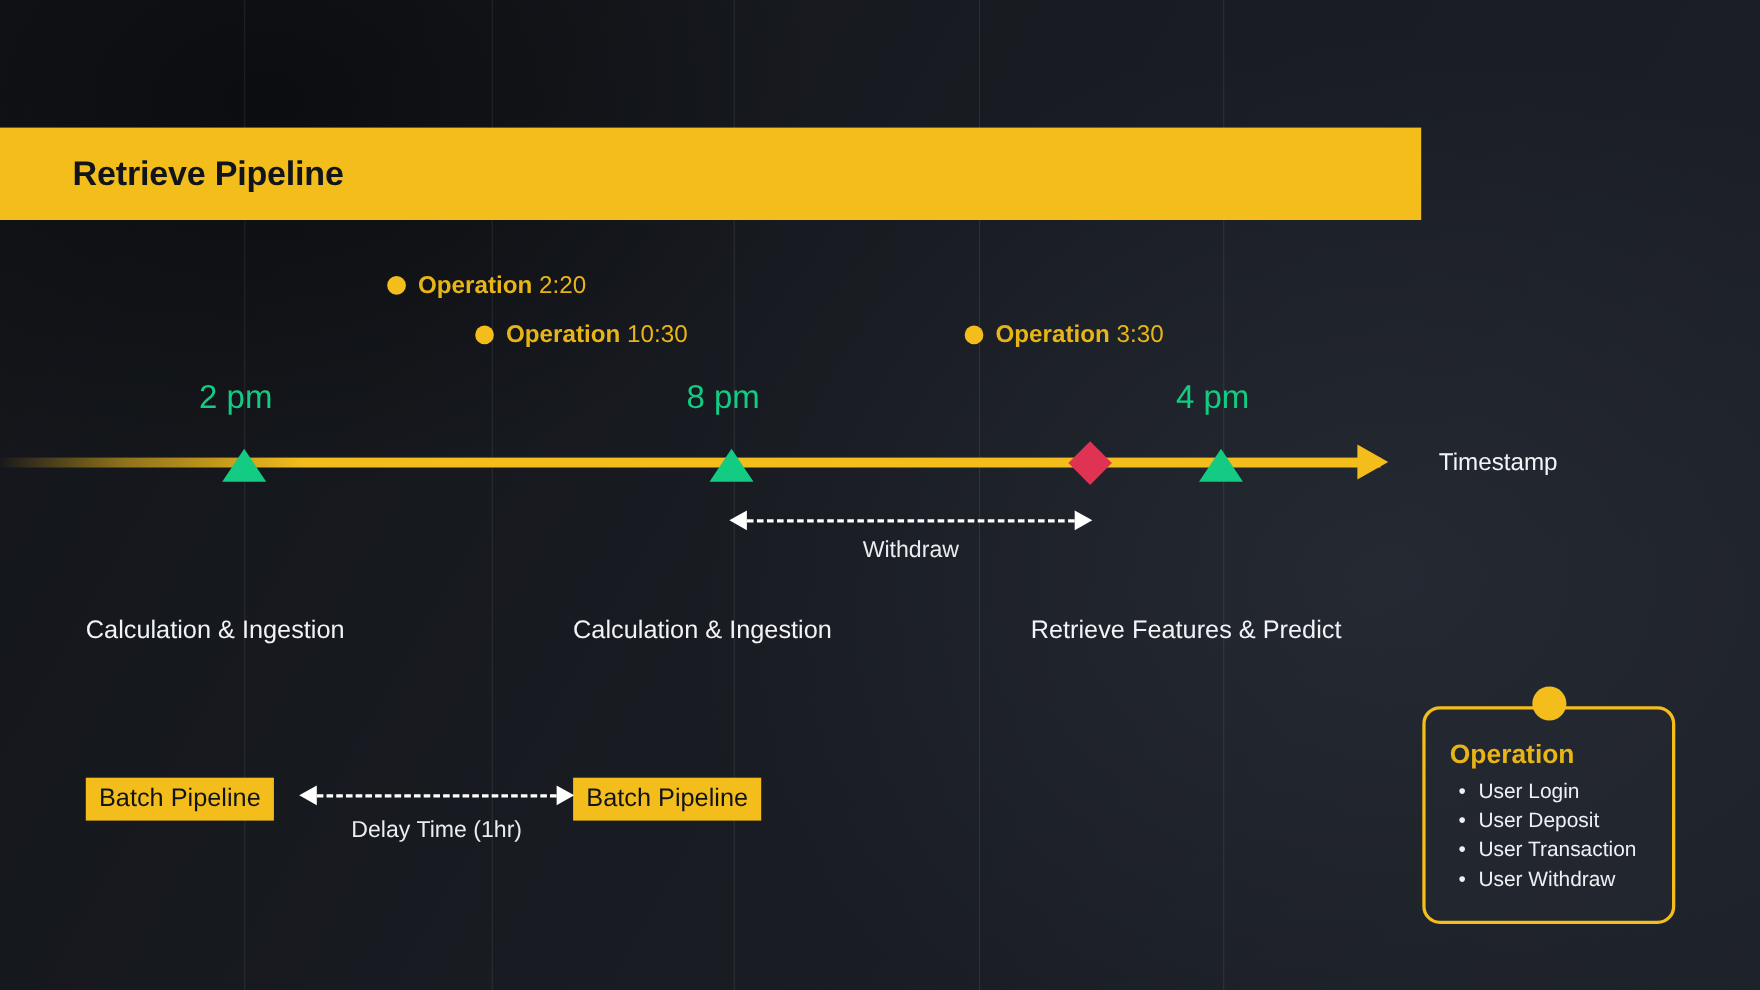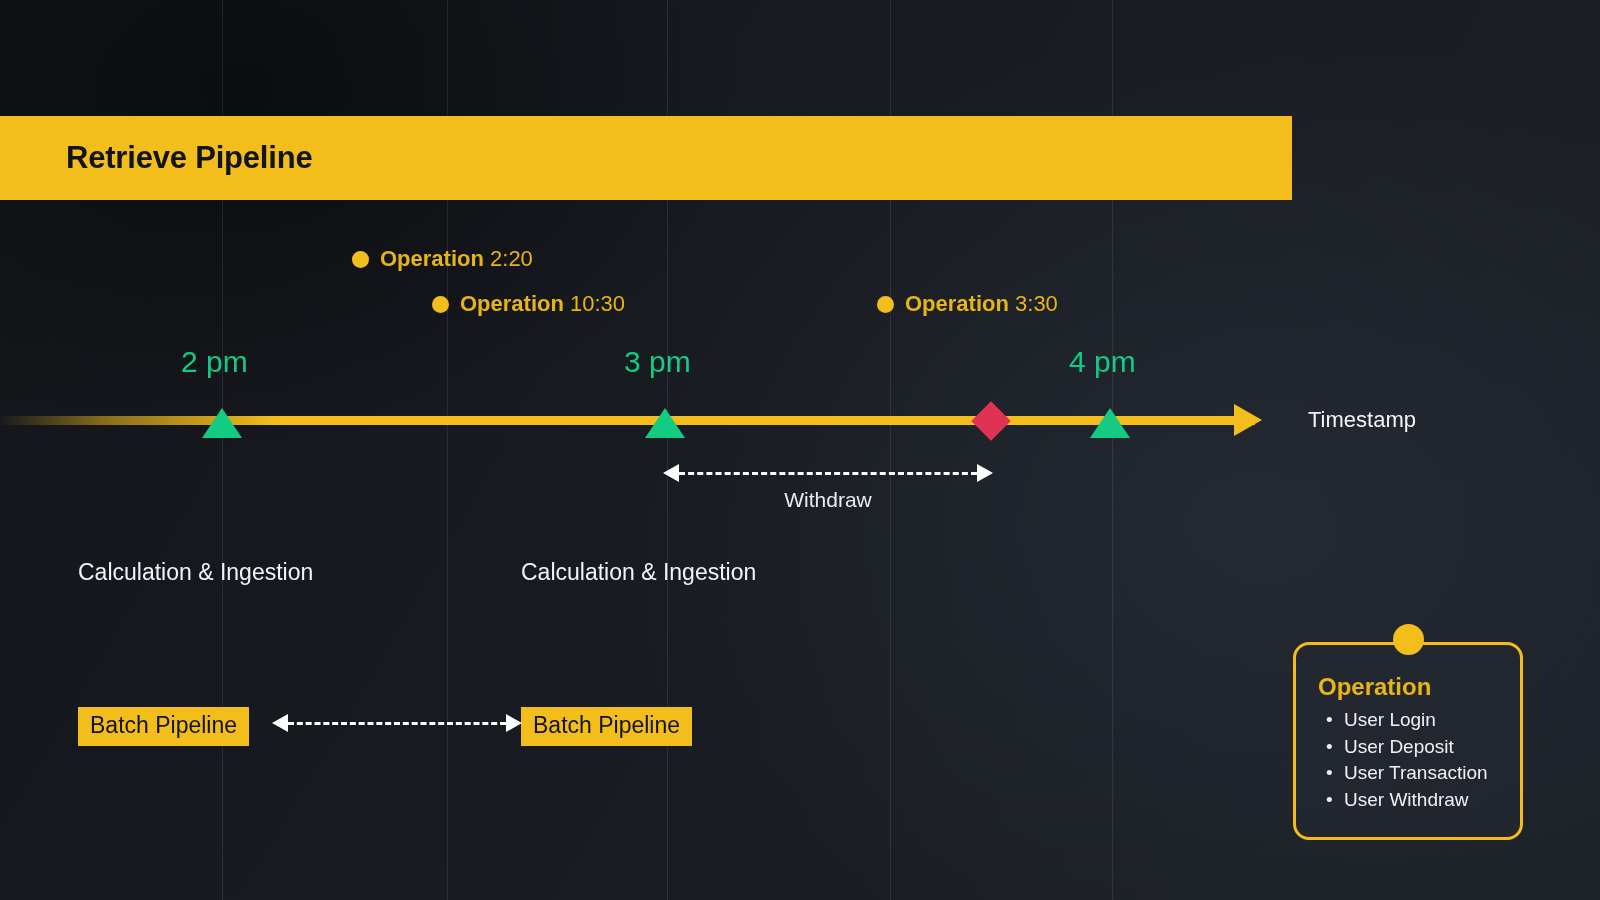--- a/index.html
+++ b/index.html
@@ -275,50 +275,52 @@
   <div class="op-callout" style="left:432px; top:291px;">
     <span class="op-dot"></span>
     <span class="op-text"><b>Operation</b> <span>10:30</span></span>
   </div>
   <div class="op-callout" style="left:877px; top:291px;">
     <span class="op-dot"></span>
     <span class="op-text"><b>Operation</b> <span>3:30</span></span>
   </div>
 
   <div class="hour-label" style="left:181px; top:345px;">2 pm</div>
-  <div class="hour-label" style="left:624px; top:345px;">3 pm</div>
+  <div class="hour-label" style="left:624px; top:345px;">8 pm</div>
   <div class="hour-label" style="left:1069px; top:345px;">4 pm</div>
 
   <div id="axis-line"></div>
   <div id="axis-arrow"></div>
   <div id="axis-label">Timestamp</div>
 
   <div class="marker-tri" style="left:202px; top:408px;"></div>
   <div class="marker-tri" style="left:645px; top:408px;"></div>
   <div class="marker-diamond" style="left:977px; top:407px;"></div>
   <div class="marker-tri" style="left:1090px; top:408px;"></div>
 
   <div id="staleness-wrap">
     <div class="arrow-left" style="left:0px;"></div>
     <div class="dash-line" style="left:16px; right:16px;"></div>
     <div class="arrow-right" style="right:0px;"></div>
   </div>
   <div id="staleness-label">Withdraw</div>
 
   <div class="stage-label" style="left:78px; top:559px;">Calculation &amp; Ingestion</div>
   <div class="stage-label" style="left:521px; top:559px;">Calculation &amp; Ingestion</div>
+  <div class="stage-label" style="left:937px; top:559px;">Retrieve Features &amp; Predict</div>
 
   <div class="batch-box" style="left:78px; top:707px;">Batch Pipeline</div>
   <div class="batch-box" style="left:521px; top:707px;">Batch Pipeline</div>
 
   <div id="delay-wrap">
     <div class="arrow-left" style="left:0px;"></div>
     <div class="dash-line" style="left:16px; right:16px;"></div>
     <div class="arrow-right" style="right:0px;"></div>
   </div>
+  <div id="delay-label">Delay Time (1hr)</div>
 
   <div id="legend-card">
     <div id="legend-title">Operation</div>
     <ul id="legend-list">
       <li>User Login</li>
       <li>User Deposit</li>
       <li>User Transaction</li>
       <li>User Withdraw</li>
     </ul>
   </div>

